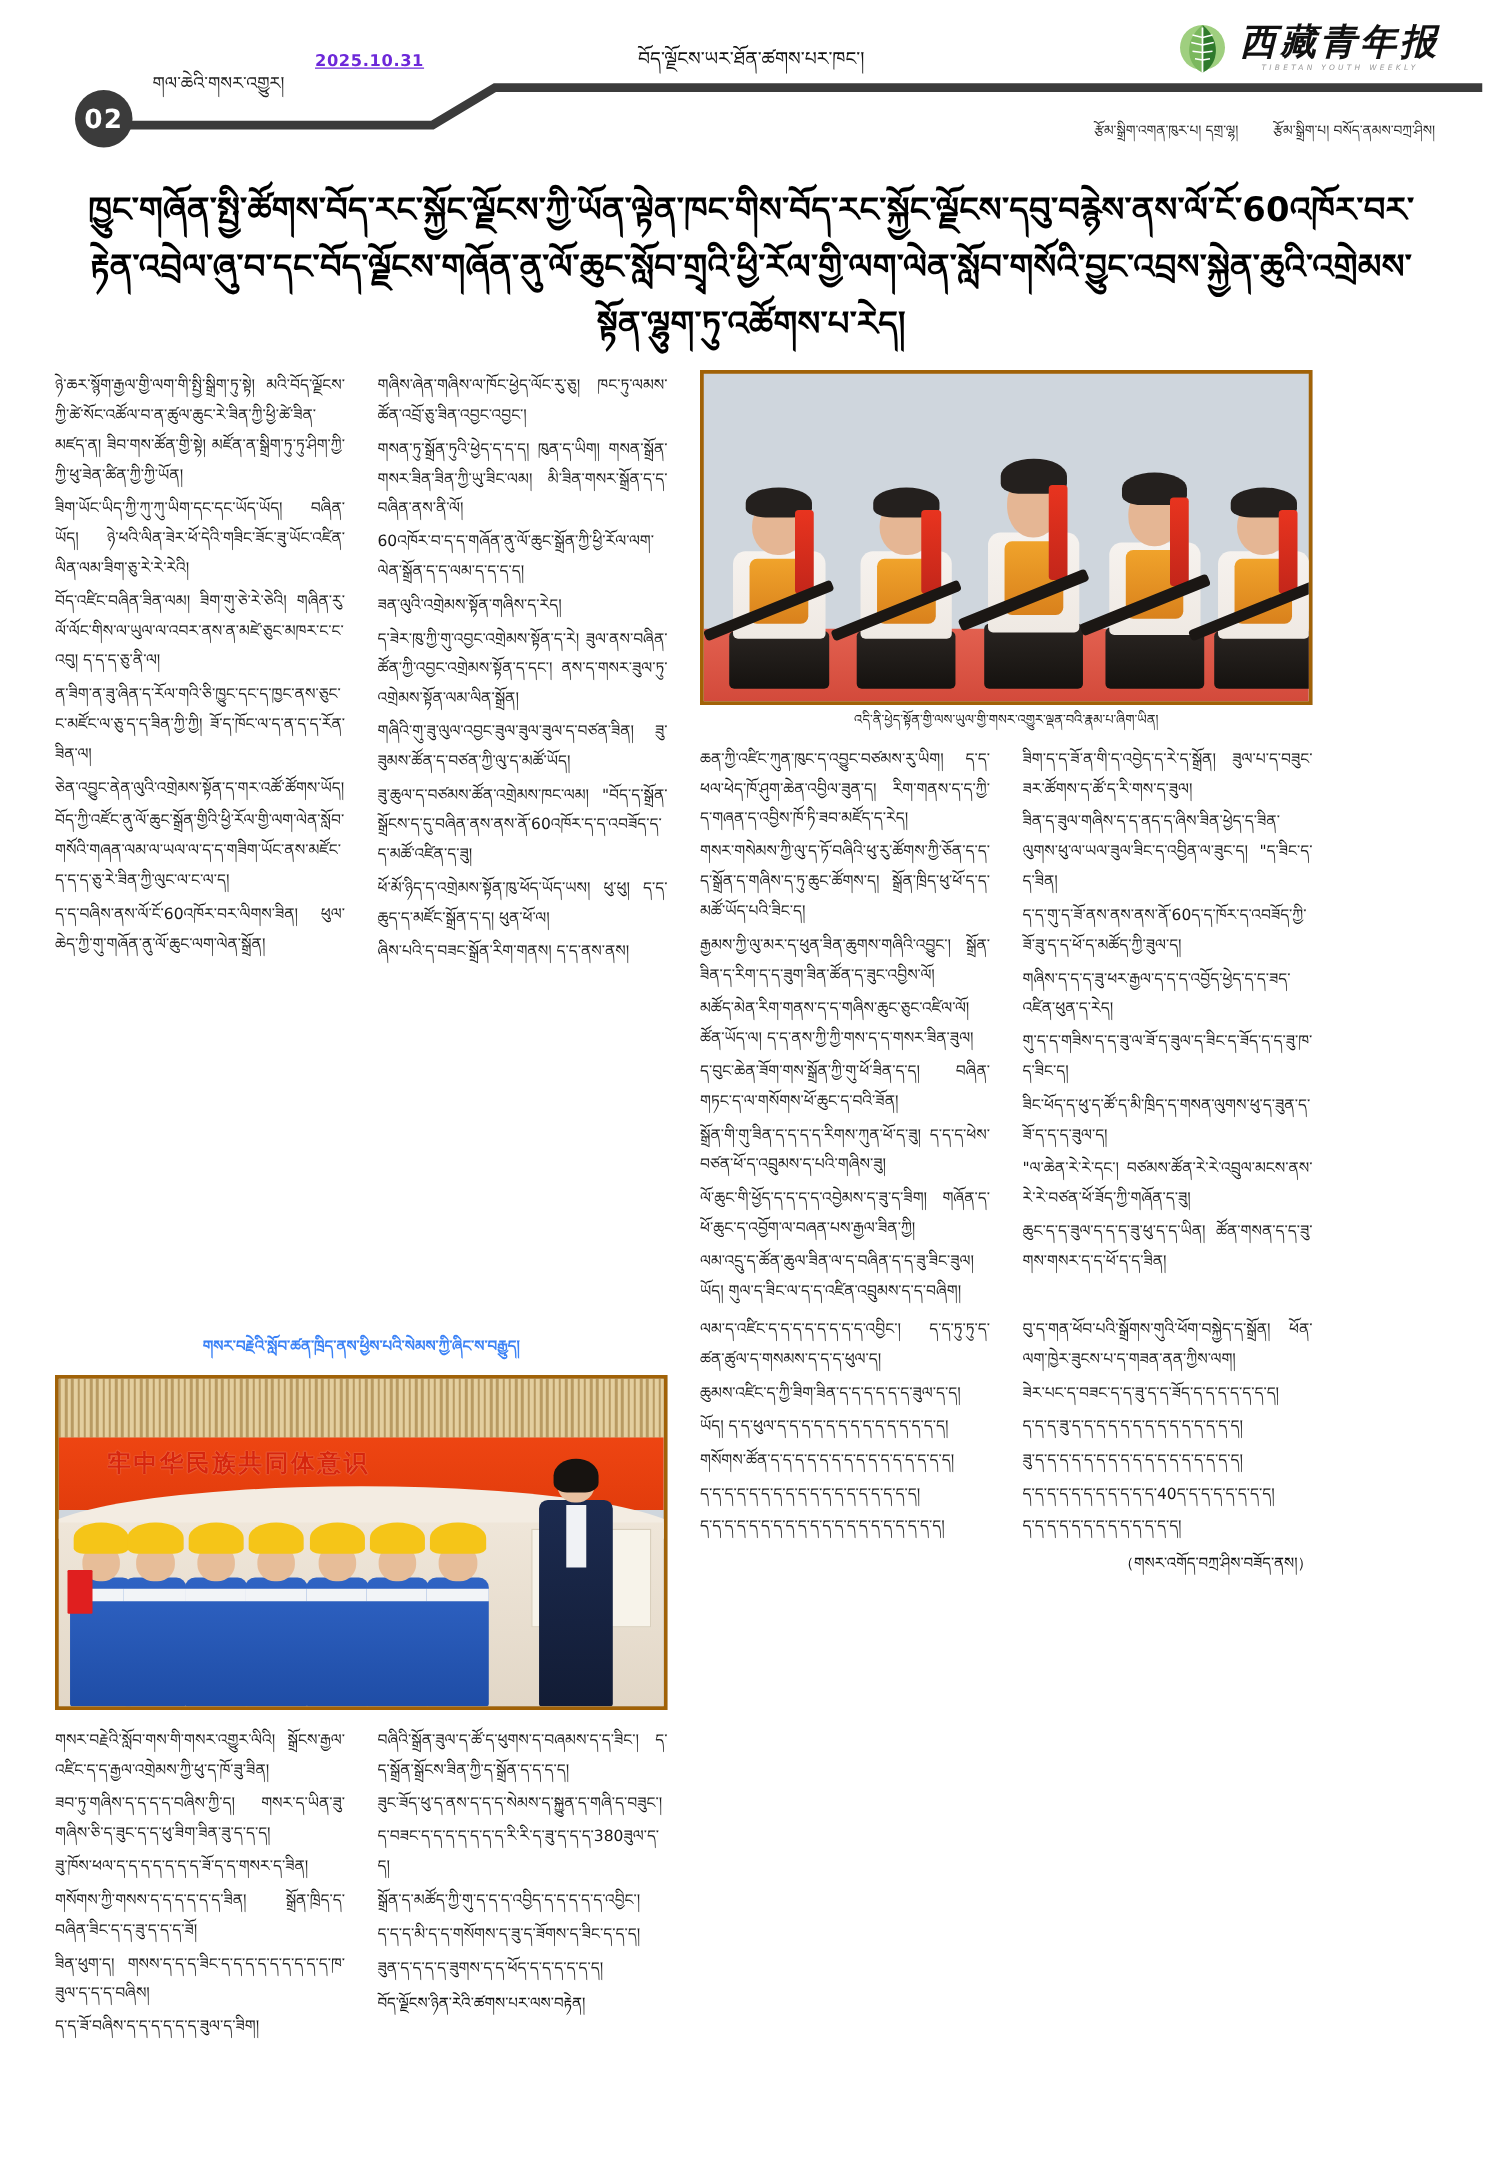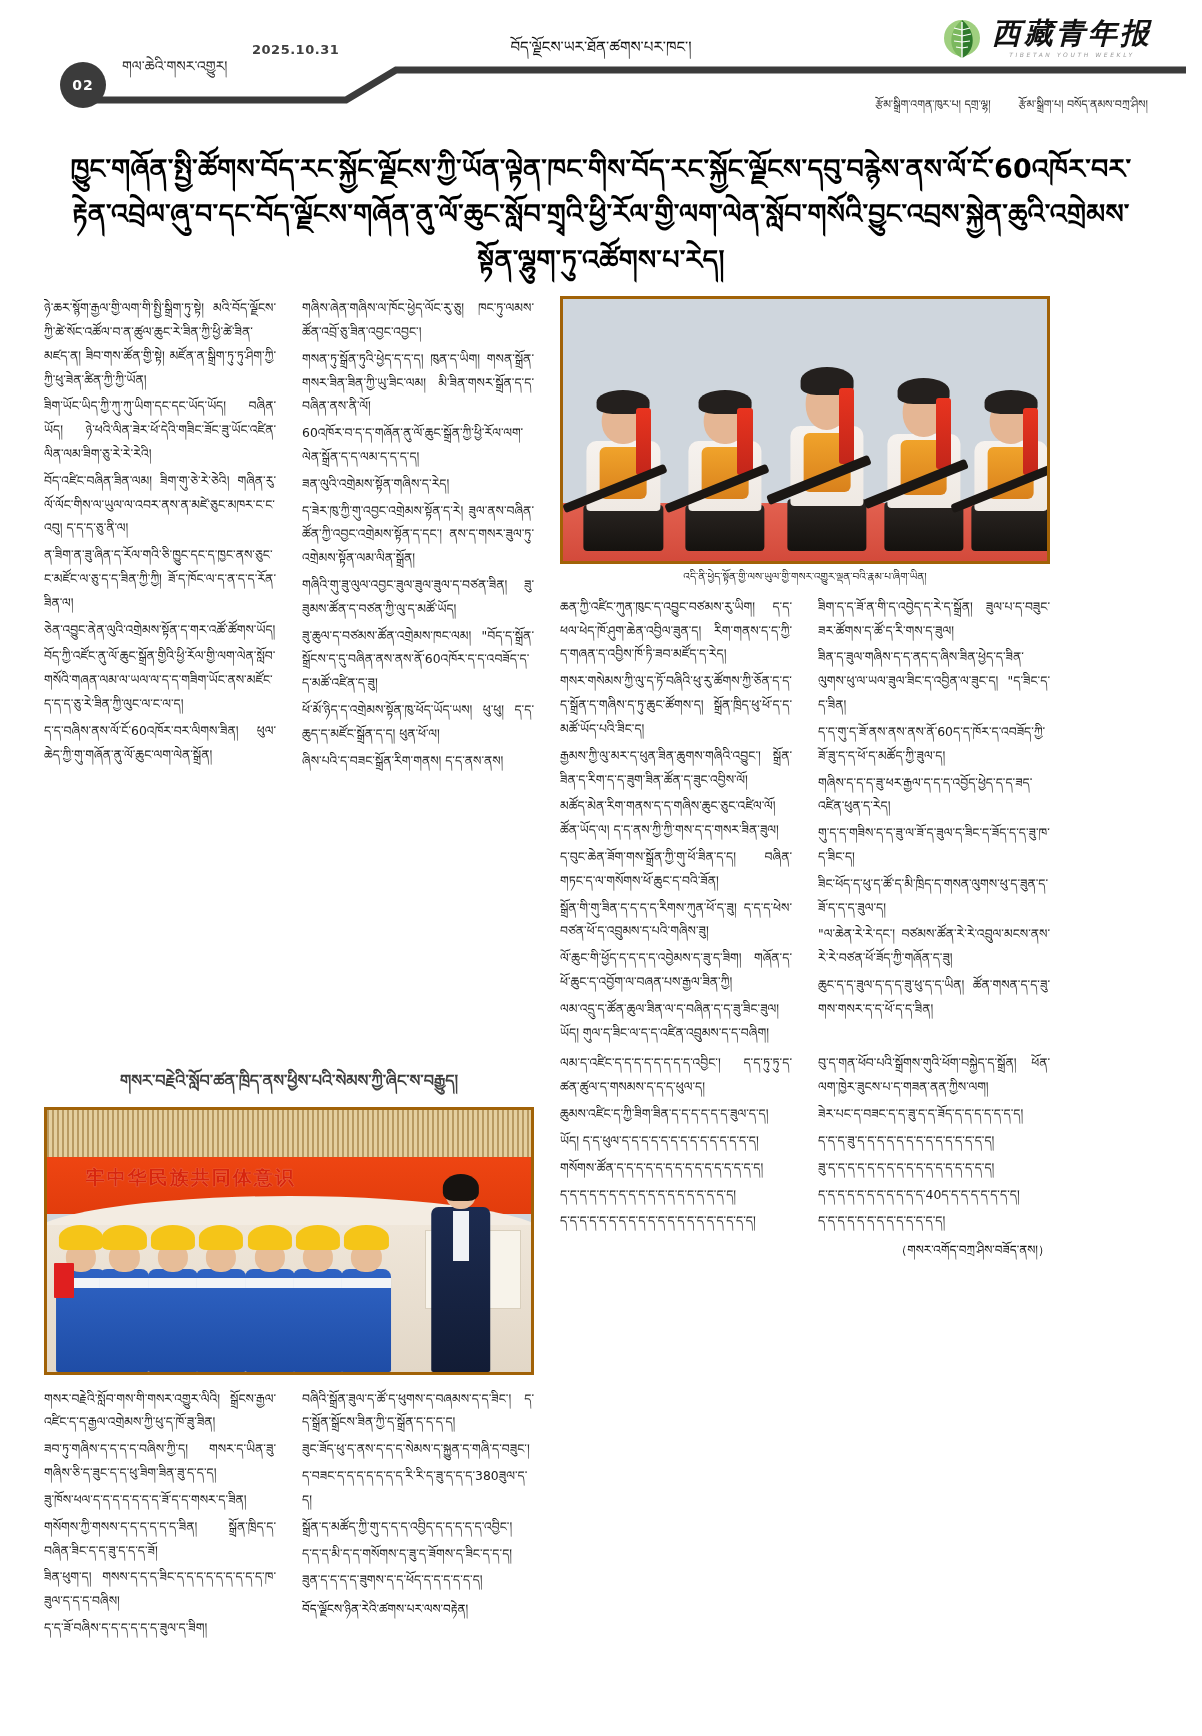--- a/index.html
+++ b/index.html
@@ -25,29 +25,29 @@
   }
 
   
   .masthead {
     position: relative;
     height: 120px;
   }
   .folio-badge {
     position: absolute;
     left: 16px;
-    top: 62px;
+    top: 72px;
     width: 46px;
     height: 46px;
     border-radius: 50%;
     background: #3b3b3b;
     color: #ffffff;
     font-family: "DejaVu Sans", sans-serif;
     font-weight: bold;
-    font-size: 14px;
+    font-size: 21px;
     letter-spacing: 1px;
     display: flex;
     align-items: center;
     justify-content: center;
     z-index: 4;
   }
   .rule-step {
     position: absolute;
     left: 52px;
     top: 60px;
@@ -65,22 +65,23 @@
     z-index: 3;
   }
   .issue-date {
     position: absolute;
     left: 208px;
     top: 42px;
     font-family: "DejaVu Sans", sans-serif;
     font-weight: bold;
     font-size: 13px;
     letter-spacing: 0.5px;
-    color: #404040;
+    color: #6d28d9;
     z-index: 3;
+    text-decoration: underline;
   }
   .header-tibetan-center {
     position: absolute;
     left: 0;
     right: 0;
     top: 30px;
     text-align: center;
     font-size: 15px;
     color: #111;
     z-index: 3;
@@ -459,24 +460,24 @@
     width: 9%;
     height: 30%;
     background: #f7f3ea;
     border: 1px solid #d9cfbd;
     box-sizing: border-box;
   }
 
   
   .headline-sub {
     text-align: center;
-    font-size: 16px;
+    font-size: 12px;
     line-height: 1.7;
     font-weight: bold;
-    color: #404040;
+    color: #3b82f6;
     margin: 16px 0 12px 0;
   }
 
   .byline {
     text-align: right;
     font-size: 12px;
     margin-top: 6px;
     color: #111;
   }
   .source-line {

